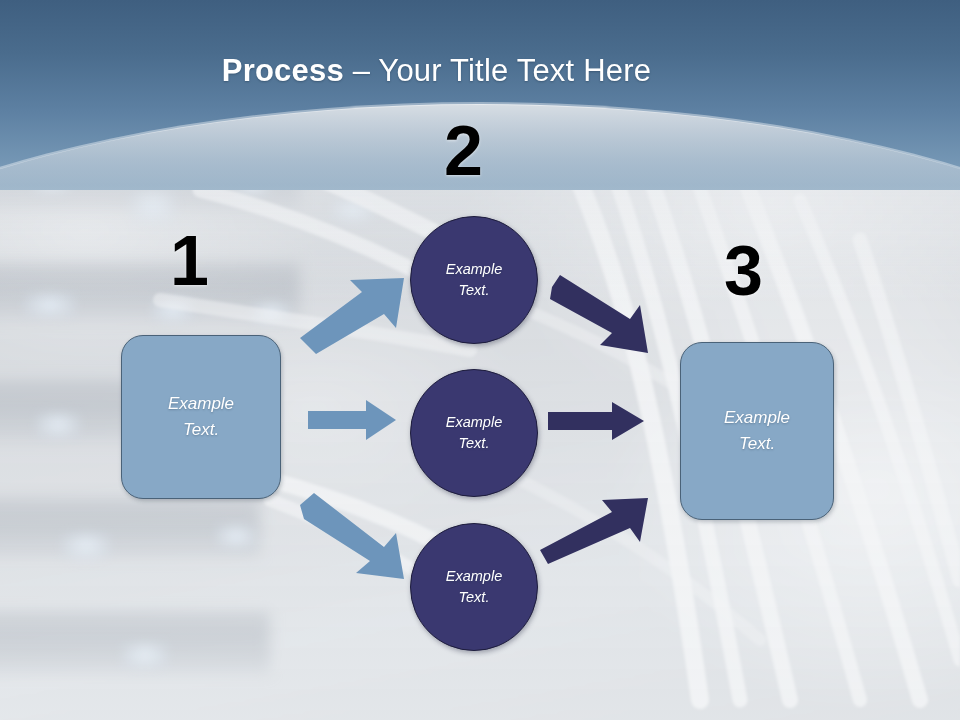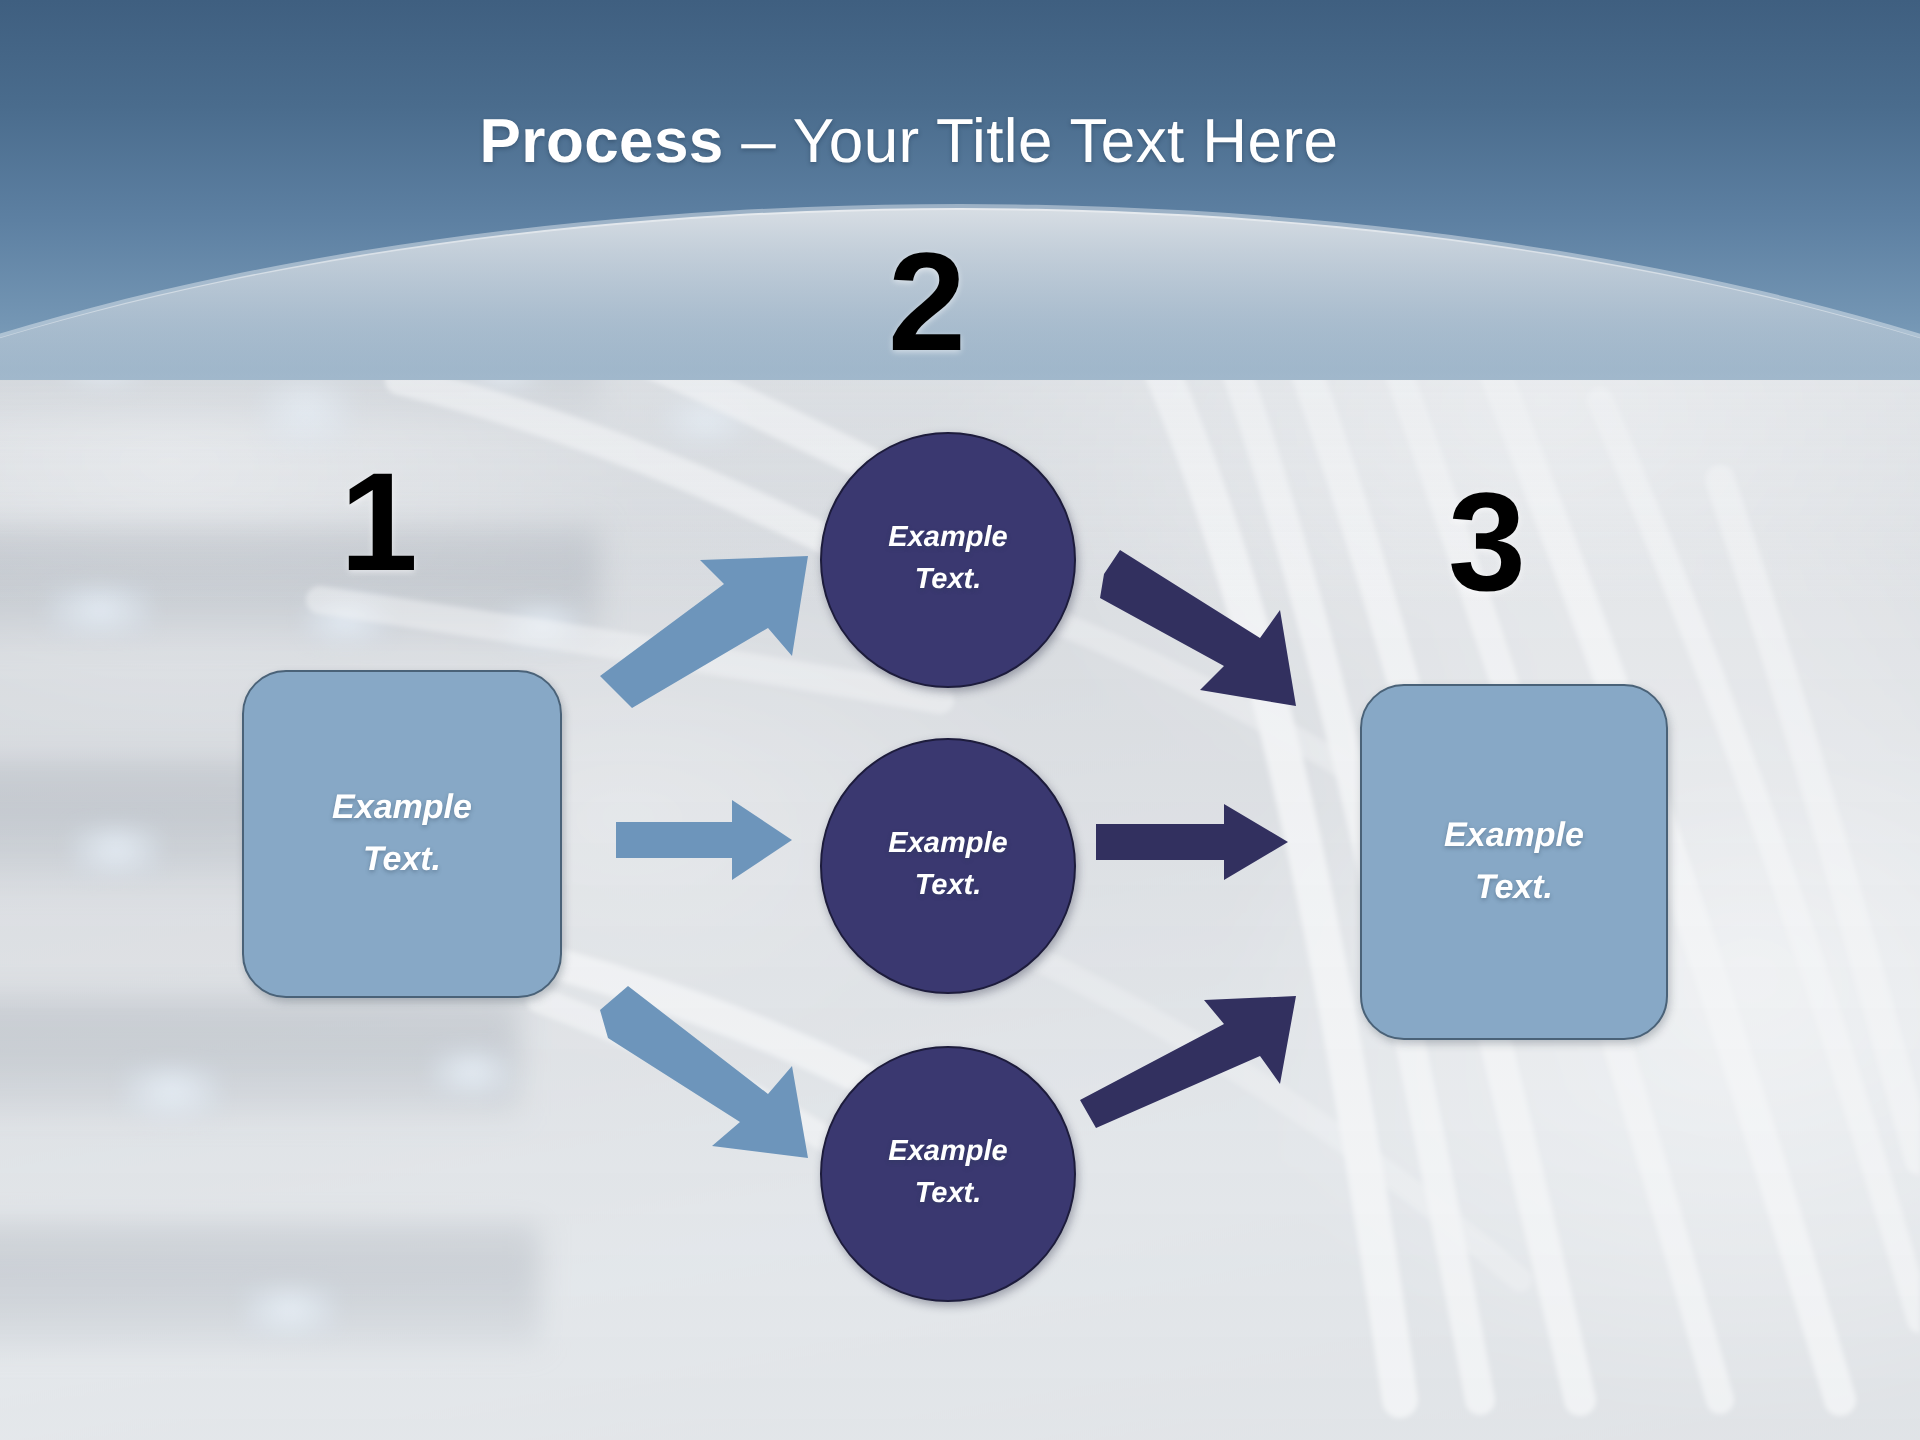--- a/index.html
+++ b/index.html
@@ -102,21 +102,20 @@
     position: absolute;
     left: 0; top: 52px;
     width: 873px;
     text-align: center;
     color: #ffffff;
     font-size: 31px;
     line-height: 38px;
     letter-spacing: 0.2px;
     white-space: nowrap;
     text-shadow: 0 1px 2px rgba(20,40,60,0.35);
-    padding-left: 18px;
   }
   .slide-title .t-bold { font-weight: bold; }
   .slide-title .t-light { font-weight: normal; }
 
   
   .stage-num {
     position: absolute;
     color: #000000;
     font-weight: bold;
     font-size: 70px;
@@ -138,21 +137,21 @@
     display: flex;
     align-items: center;
     justify-content: center;
   }
   .box-left  { left: 121px; top: 335px; width: 158px; height: 162px; }
   .box-right { left: 680px; top: 342px; width: 152px; height: 176px; }
 
   .box-text, .circle-text {
     color: #ffffff;
     font-style: italic;
-    font-weight: bold;
+    font-weight: normal;
     font-size: 17px;
     line-height: 26px;
     text-align: center;
     white-space: pre-line;
     text-shadow: 0 1px 2px rgba(40,60,80,0.35);
   }
 
   
   .proc-circle {
     position: absolute;

